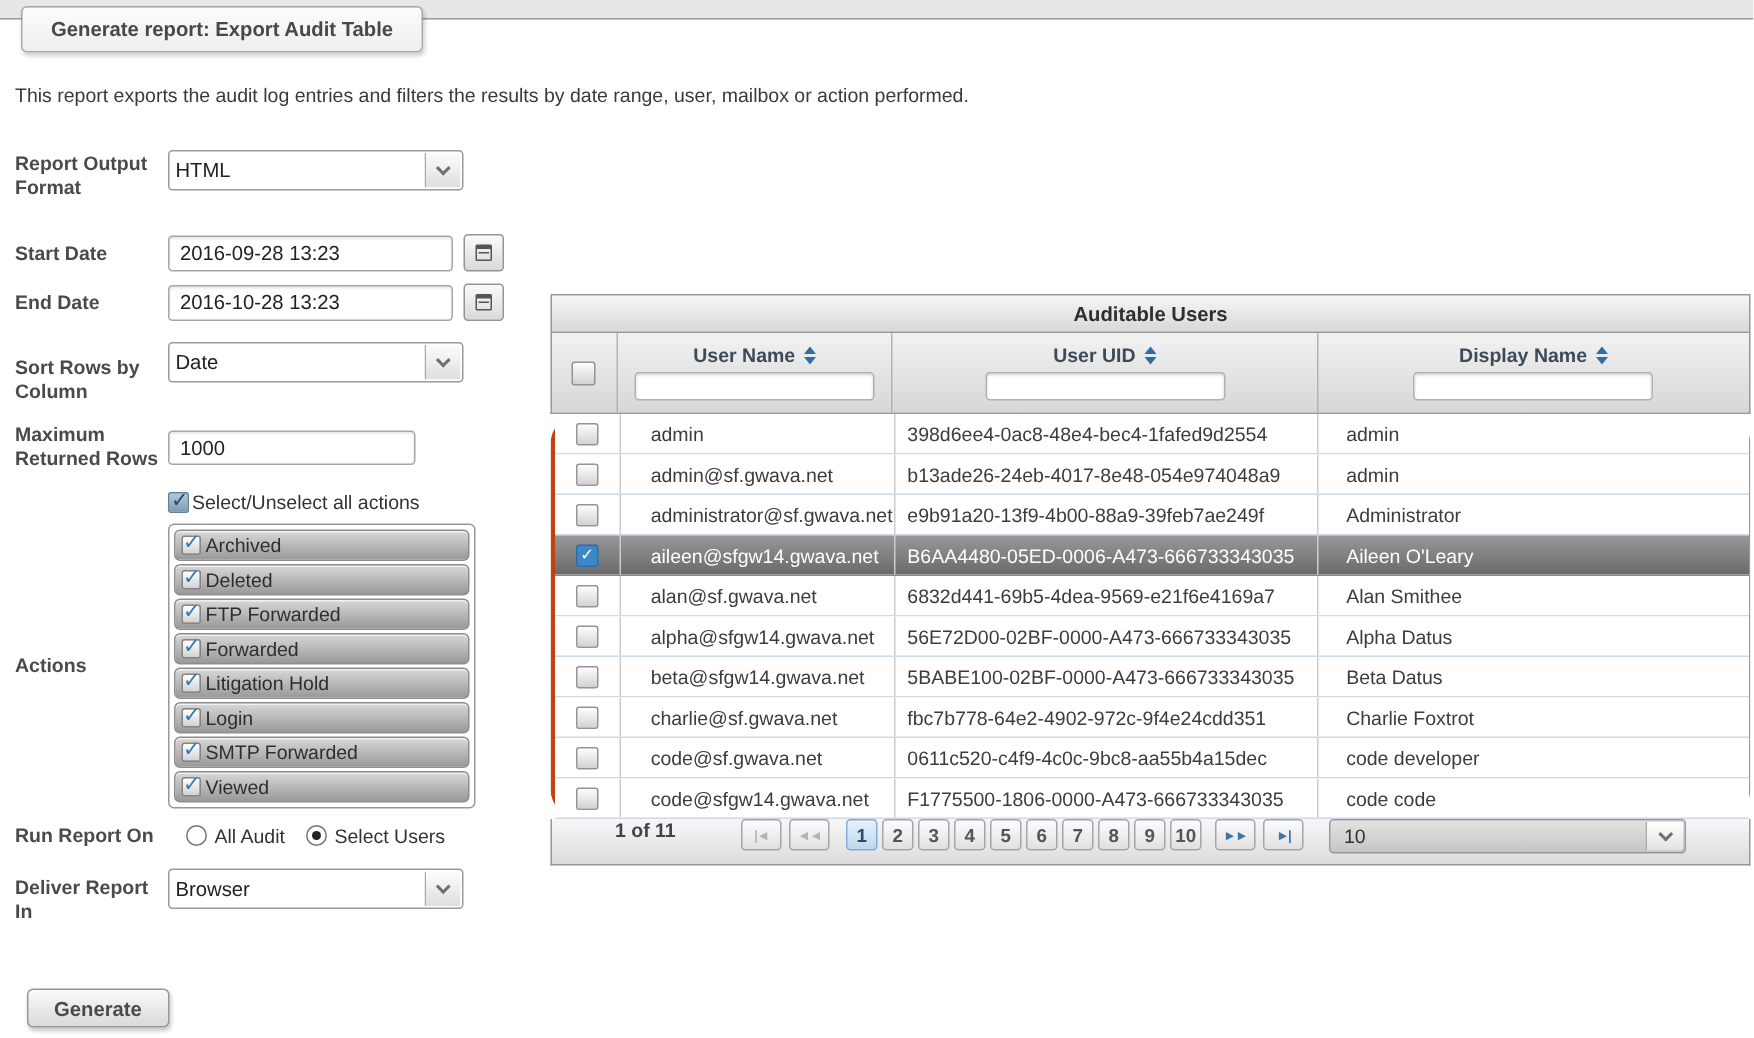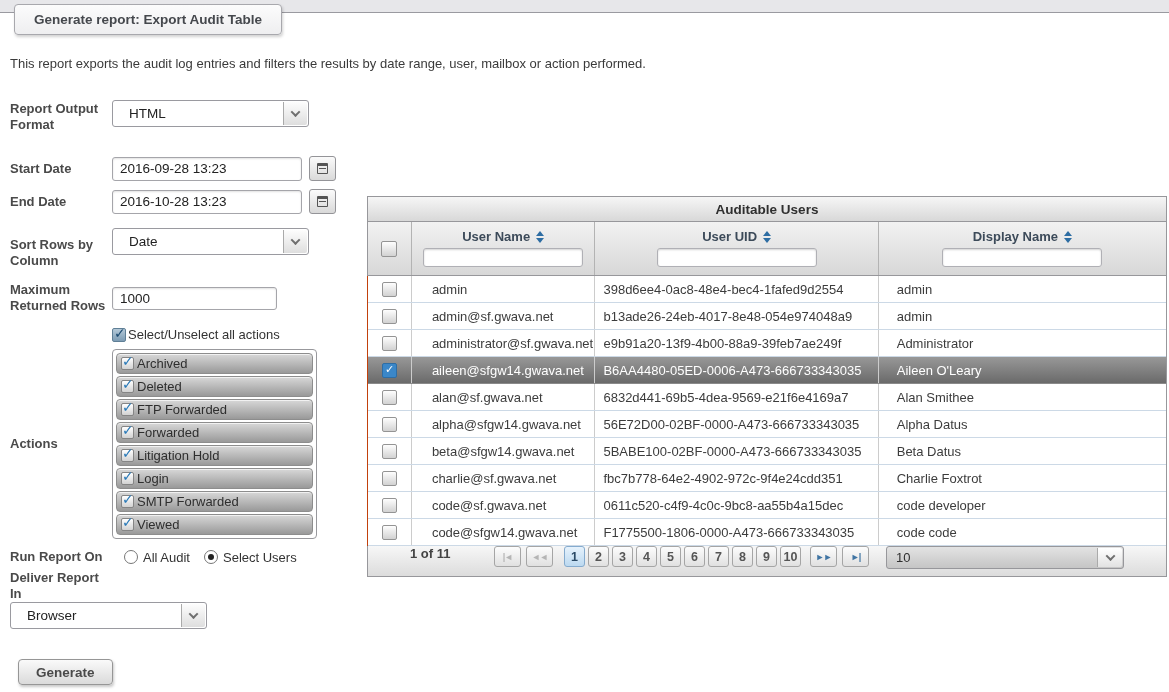--- a/index.html
+++ b/index.html
@@ -19,21 +19,21 @@
   .description { position:absolute; top:56px; left:10px; font-size:13px; color:#3a3a3a; }
 
   
   .form { position:absolute; top:92px; left:10px; width:352px; }
   .frow { display:flex; align-items:center; }
   .flabel { width:102px; font-weight:bold; color:#4a4a4a; font-size:13px; line-height:16px; flex-shrink:0; }
   .al-top { align-items:flex-start; } .al-top .flabel { padding-top:5px; }
 
   .sel { position:relative; width:197px; height:27px; background:#fff;
     border:1px solid #9a9aa0; border-radius:3px; display:flex; align-items:center;
-    padding:0 30px 0 16px; font-size:13.5px; color:#222; }
+    padding:0 30px 0 4px; font-size:13.5px; color:#222; }
   .sel-btn { position:absolute; right:1px; top:1px; bottom:1px; width:24px;
     border-left:1px solid #aaa; border-radius:0 2px 2px 0;
     background:linear-gradient(#fdfdfd,#dedede); display:flex; align-items:center; justify-content:center; }
   .chev { width:7px; height:7px; border-right:2px solid #6f6f6f; border-bottom:2px solid #6f6f6f;
     transform:rotate(45deg) translate(-1px,-1px); }
 
   .tinput { height:24px; border:1px solid #a5a5aa; border-radius:3px; padding:0 7px;
     font-family:inherit; font-size:13.5px; color:#222;
     box-shadow:inset 0 1px 2px rgba(0,0,0,.12); outline:none; }
   .date-input { width:190px; }
@@ -90,21 +90,21 @@
   .sort-icon .up { width:0; height:0; border-left:4px solid transparent; border-right:4px solid transparent; border-bottom:5px solid #2d6da3; }
   .sort-icon .dn { width:0; height:0; border-left:4px solid transparent; border-right:4px solid transparent; border-top:5px solid #2d6da3; }
   .filter-input { display:block; width:160px; height:19px; margin:0 auto;
     border:1px solid #b0b0b5; border-radius:3px; box-shadow:inset 0 1px 2px rgba(0,0,0,.18);
     font-family:inherit; font-size:12px; padding:0 5px; outline:none; }
   .cbx-row { width:15px; height:15px; background:linear-gradient(#fefefe,#d2d2d2); border:1px solid #949494; }
   .cbx-row .mark { color:#fff; top:-1px; left:2px; font-size:11px; }
   .cbx-row.checked { background:#3b87c8; border-color:#2e6da4; }
   .cbx-hd { width:16px; height:16px; }
 
-  .ubody { border-left:1px solid #c2410c; border-right:1px solid #97979b; }
+  .ubody { border-left:3px solid #c2410c; border-right:1px solid #97979b;border-radius:20px; }
   .urow { display:flex; height:27px; background:#fff; border-bottom:1px solid #ccd9e6;
     align-items:stretch; cursor:pointer; }
   .urow .cell { display:flex; align-items:center; font-size:13px; color:#3c3c3c;
     border-right:1px solid #cccccc; overflow:hidden; white-space:nowrap; }
   .urow .cell:last-child { border-right:none; }
   .urow .c-un { padding-left:20px; } .urow .c-uid { padding-left:8px; } .urow .c-dn { padding-left:18px; }
   .urow.selected { background:linear-gradient(#989898,#6a6a6a); border-bottom-color:#8a8a8a; }
   .urow.selected .cell { color:#fff; }
 
   .pager { height:31px; border:1px solid #97979b; border-top:none;
@@ -249,21 +249,21 @@
   <div class="frow" style="margin-top:10px;">
     <div class="flabel">Run Report On</div>
     <div style="display:flex; align-items:center; margin-left:12px;">
       <span class="radio"></span>
       <span class="radio-lbl">All Audit</span>
       <span class="radio checked"></span>
       <span class="radio-lbl">Select Users</span>
     </div>
   </div>
 
-  <div class="frow al-top" style="flex-direction:column;">
+  <div class="frow al-top" style="margin-top:14px;">
     <div class="flabel" style="padding-top:5px;">Deliver Report In</div>
     <div class="sel">
       <span>Browser</span>
       <span class="sel-btn">
           <span class="chev"></span>
         </span>
     </div>
   </div>
 
 </div>

